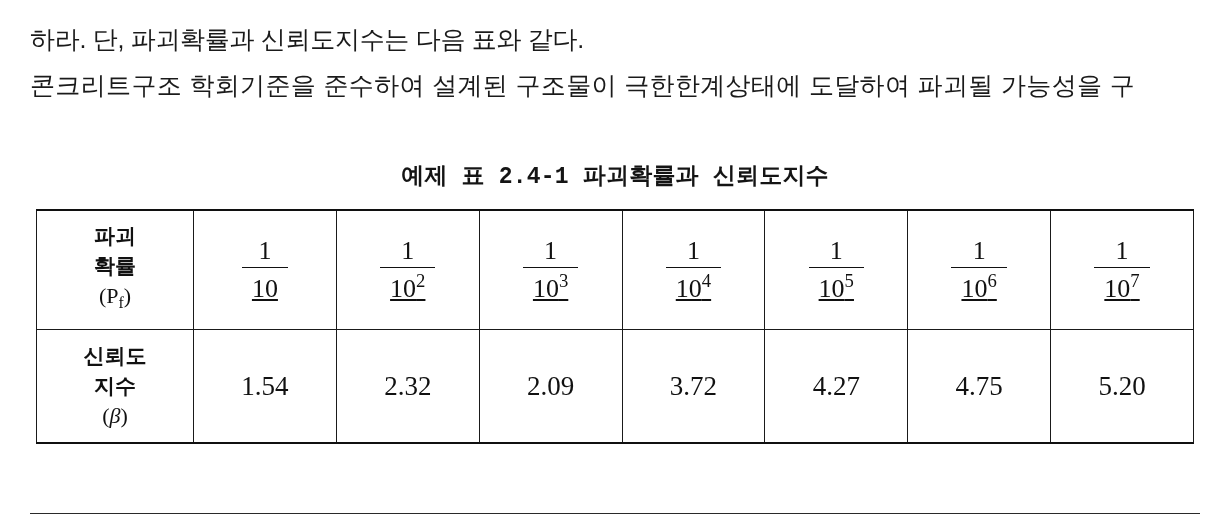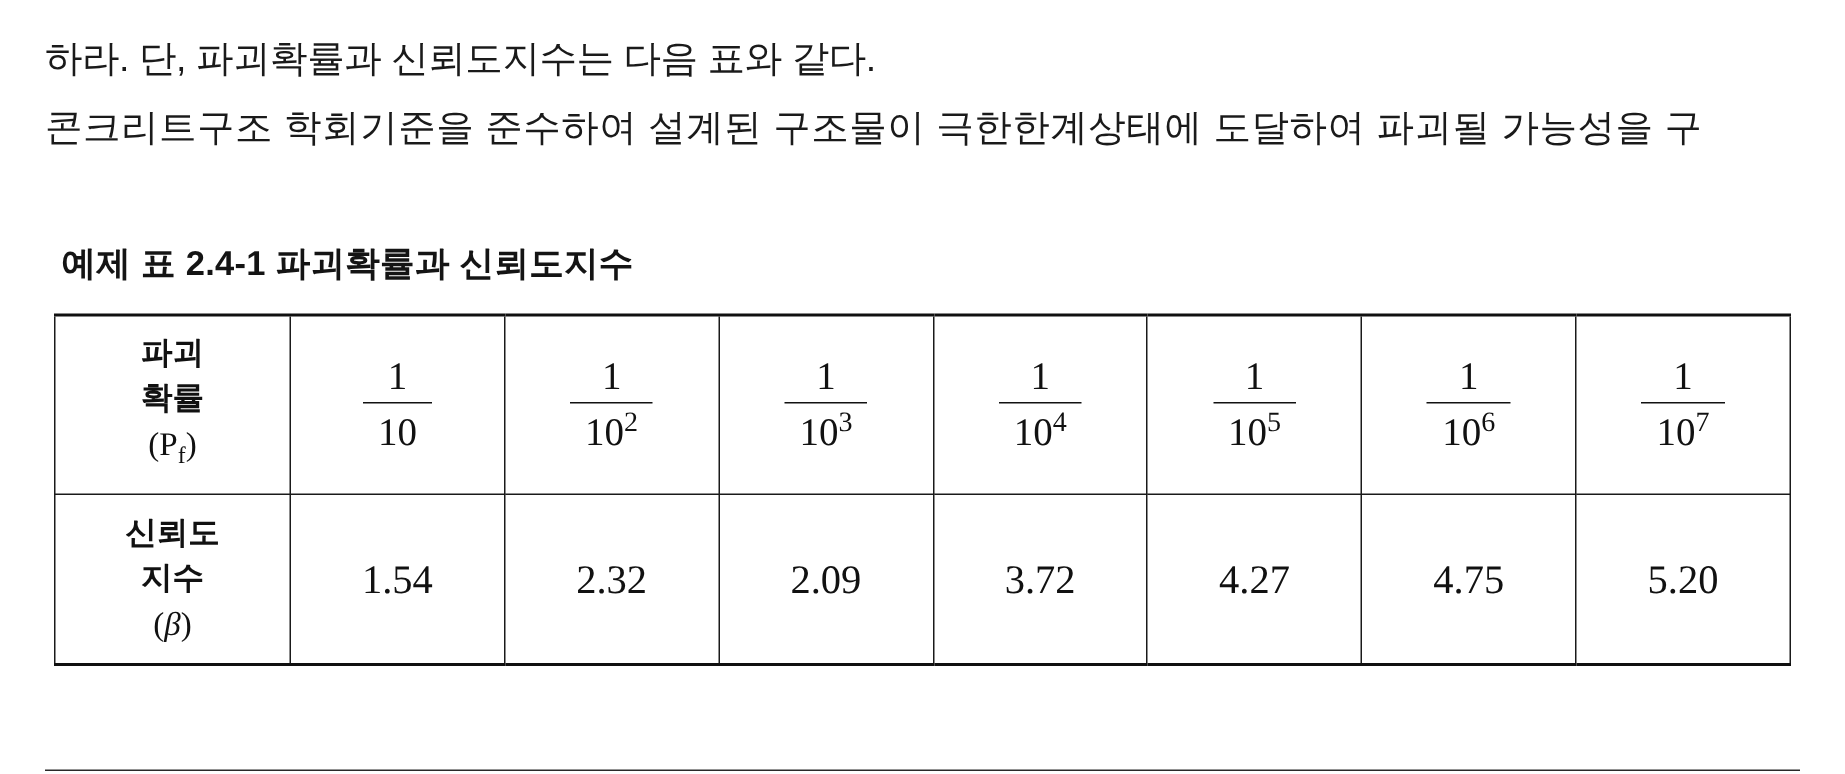--- a/index.html
+++ b/index.html
@@ -37,26 +37,26 @@
     display: block;
     white-space: nowrap;
   }
   .problem .line1 {
     letter-spacing: 0.35px;
   }
 
   
   .table-caption {
     margin-top: 52px;
-    font-family: Liberation Sans, sans-serif;
+    text-align: center;
+    font-family: Liberation Mono, monospace;
     font-weight: bold;
     font-size: 23px;
     letter-spacing: 0.2px;
     color: #141414;
-    padding-left: 41px;
   }
 
   
   .table-wrap {
     margin: 18px 36px 16px 36px;
   }
   table.data {
     width: 1158px;
     border-collapse: collapse;
     table-layout: fixed;
@@ -123,20 +123,21 @@
     vertical-align: middle;
   }
   .frac .num {
     display: block;
     padding: 0 10px 2px 10px;
   }
   .frac .den {
     display: block;
     border-top: 1.5px solid #111;
     padding: 3px 10px 0 10px;
+    text-decoration: underline;
   }
 
   
   .bottom-rule {
     position: absolute;
     left: 30px;
     right: 30px;
     bottom: 18px;
     border-top: 1px solid #2a2a2a;
   }

